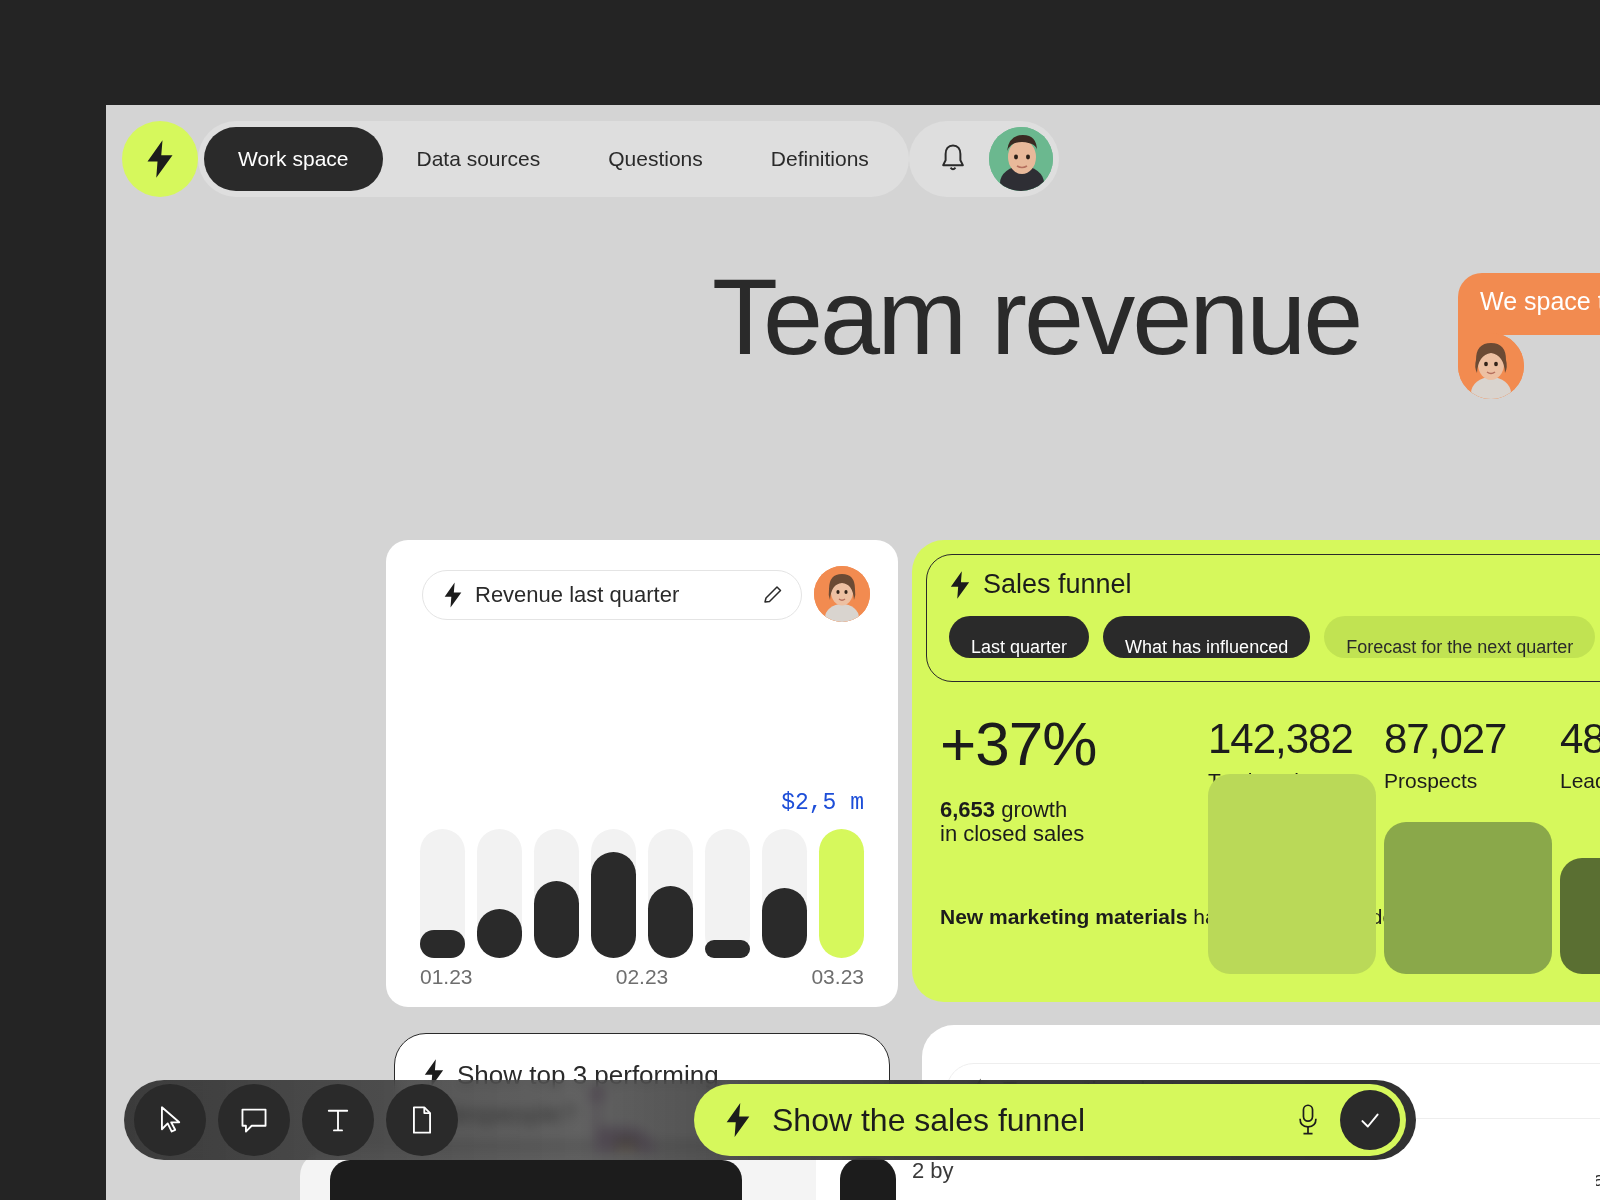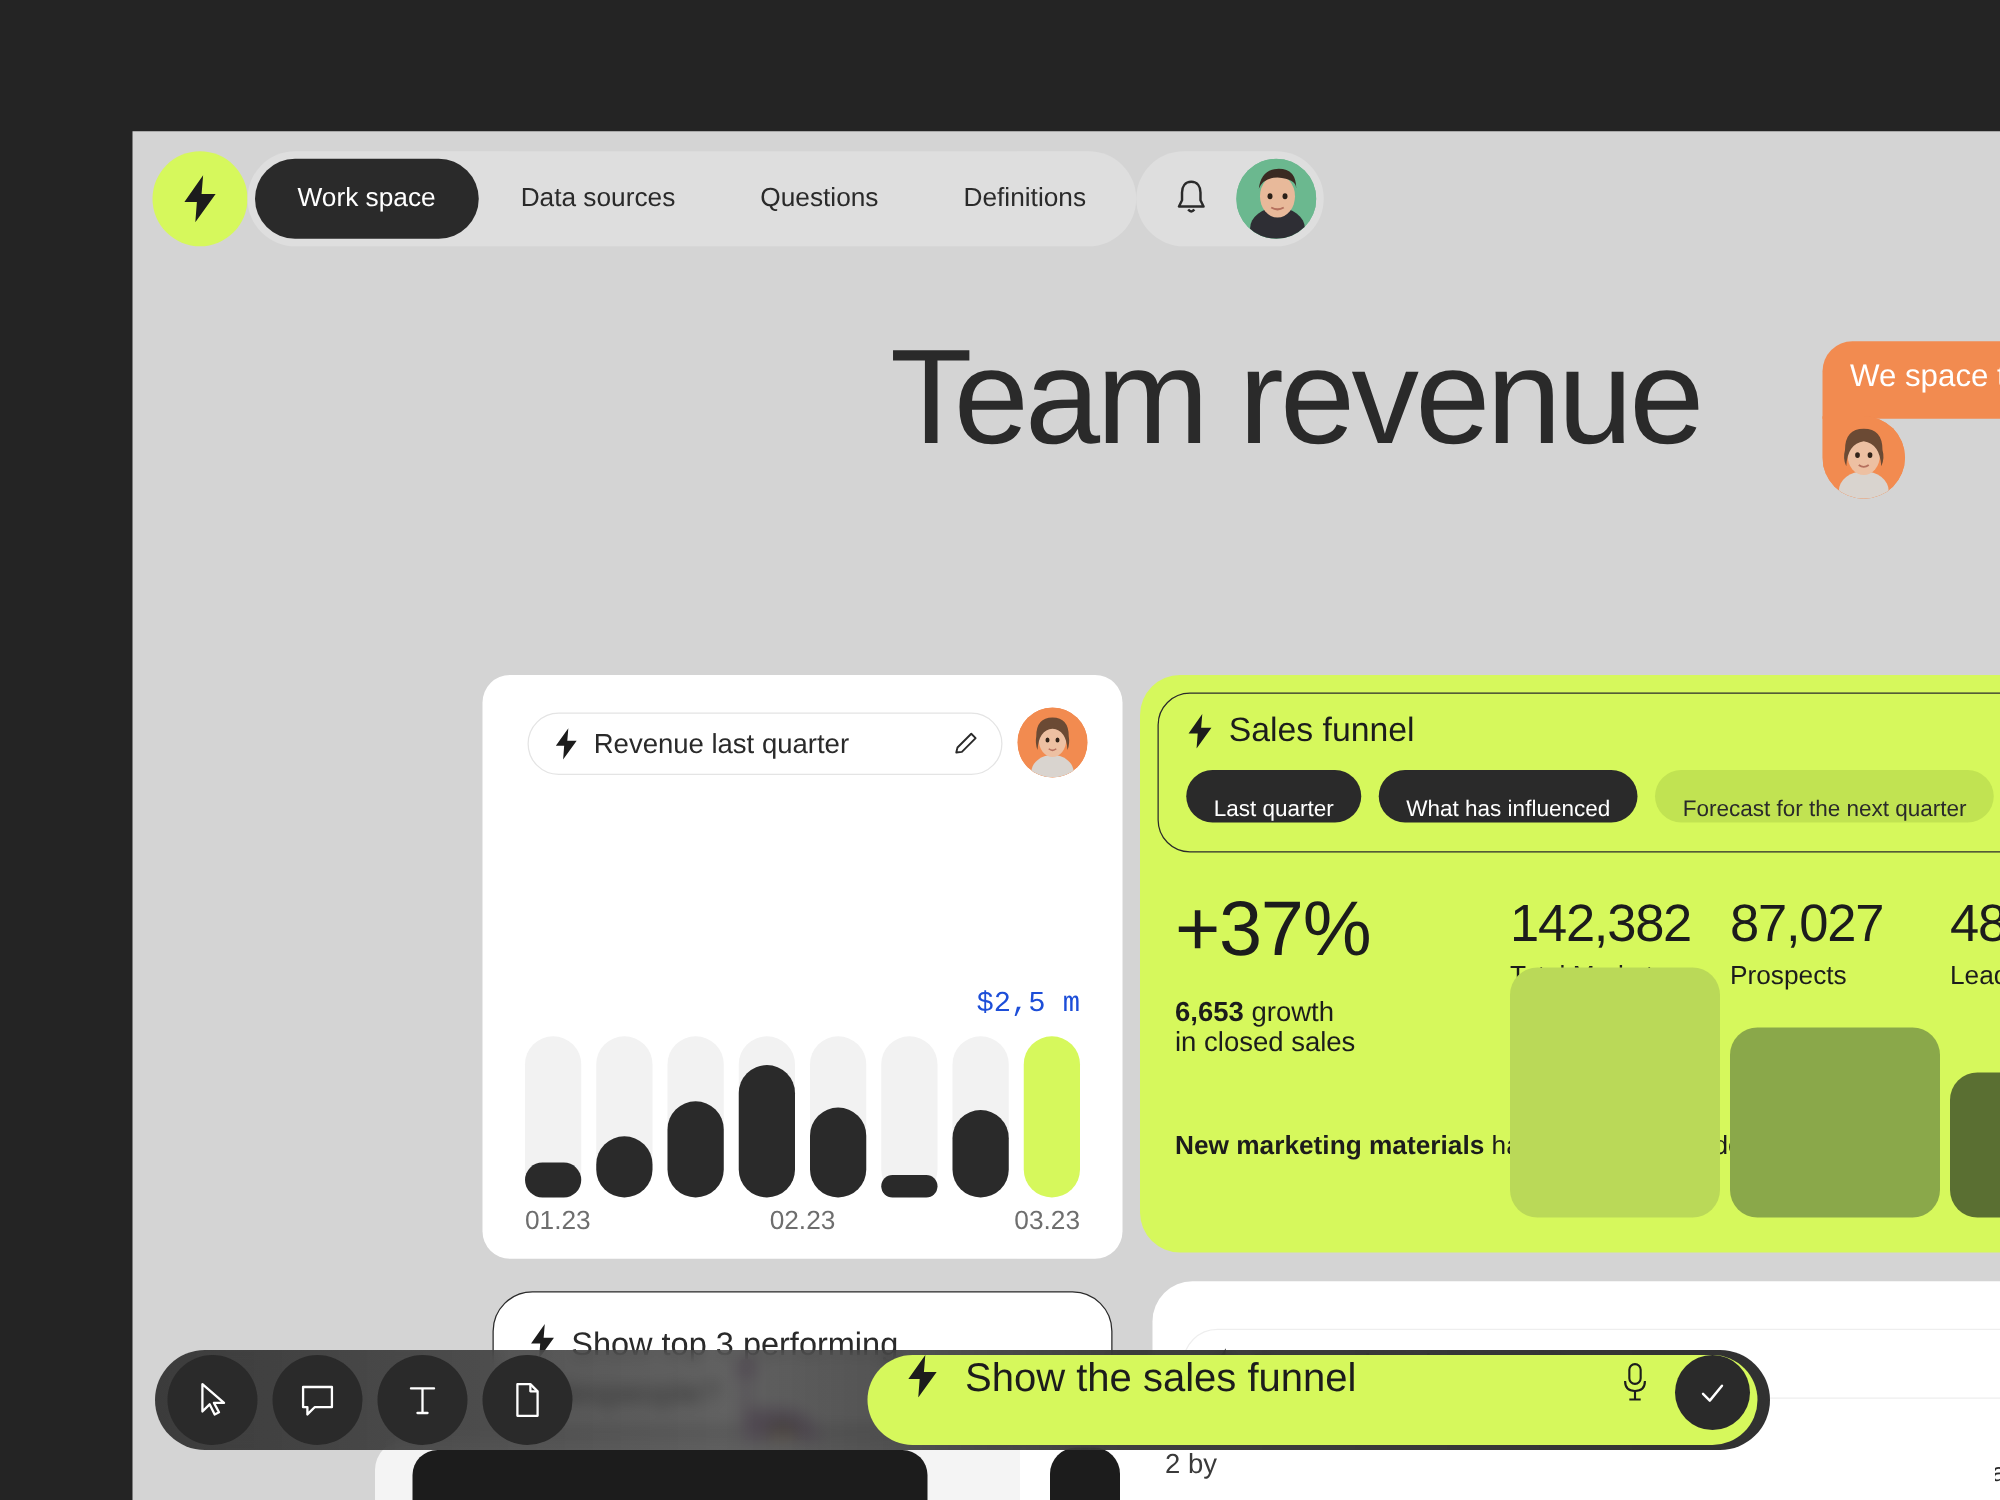--- a/index.html
+++ b/index.html
@@ -271,21 +271,21 @@
     width: 72px; height: 72px; border-radius: 50%;
     background: #2a2a2a;
     display: flex; align-items: center; justify-content: center;
     margin-right: 12px; cursor: pointer;
   }
   .cmdbar {
     margin-left: auto;
     width: 712px; height: 72px;
     border-radius: 36px;
     background: #d6f85c;
-    display: flex; 
+    display: flex; align-items: center;
     padding: 0 6px 0 30px;
   }
   .cmdtext { font-size: 32px; color: #1c1c1c; flex: 1; margin-left: 20px; white-space: nowrap; }
   .mic { width: 44px; height: 44px; display:flex; align-items:center; justify-content:center; cursor:pointer; margin-right:10px;}
   .confirm {
     width: 60px; height: 60px; border-radius: 50%;
     background: #2a2a2a;
     display: flex; align-items: center; justify-content: center;
     cursor: pointer;
   }
@@ -305,21 +305,21 @@
     position: absolute; left: 816px; top: 1150px;
     width: 780px; height: 50px;
     background: #ffffff; border-radius: 0;
   }
   .peek-right-chip {
     position: absolute; left: 840px; top: 1158px;
     width: 56px; height: 42px; background: #1c1c1c;
     border-radius: 21px 21px 0 0;
   }
   .peek-right-txt {
-    position: absolute; left: 932px; top: 1158px;
+    position: absolute; left: 912px; top: 1158px;
     font-size: 22px; color: #3a3a3a;
   }
 </style>
 </head>
 <body>
 
 <div id="root">
 
   <div class="window">
 

